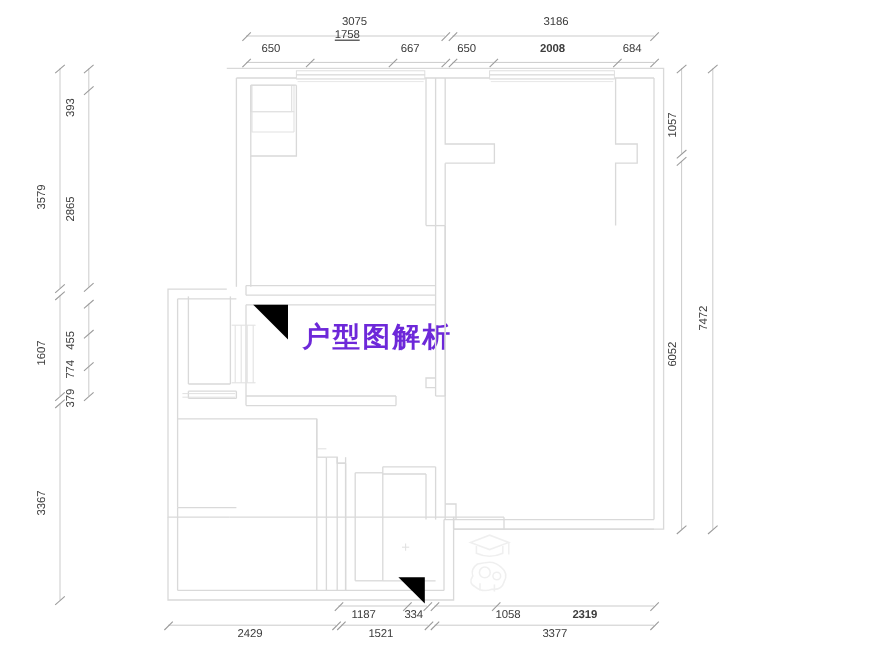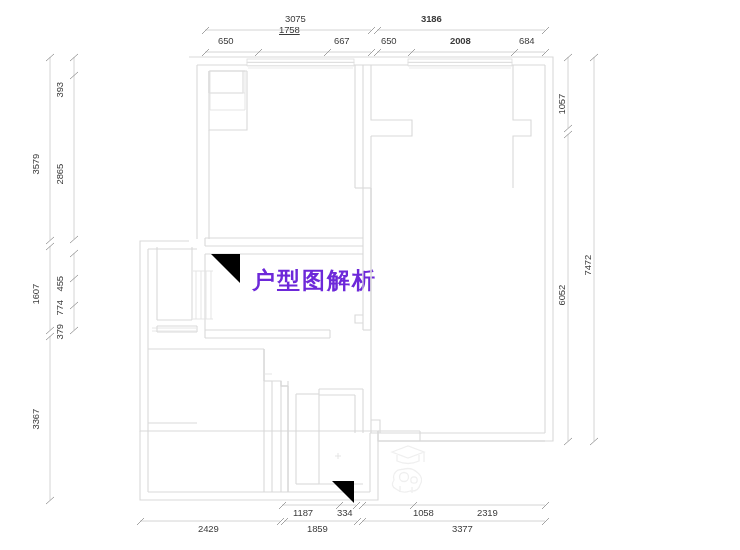--- a/index.html
+++ b/index.html
@@ -283,21 +283,21 @@
       <line class="tick" x1="277" y1="525" x2="284" y2="518"></line>
       <line class="tick" x1="281" y1="525" x2="288" y2="518"></line>
       <line class="tick" x1="354" y1="525" x2="361" y2="518"></line>
       <line class="tick" x1="359" y1="525" x2="366" y2="518"></line>
       <line class="tick" x1="542" y1="525" x2="549" y2="518"></line>
 
     </g>
   </svg>
 
   <div class="dim-label" style="left:285px;top:14px;">3075</div>
-  <div class="dim-label" style="left:421px;top:14px;font-weight:bold;">3186</div>
+  <div class="dim-label" style="left:453px;top:14px;">3186</div>
 
   <div class="dim-label" style="left:218px;top:36px;">650</div>
   <div class="dim-label" style="left:279px;top:25px;text-decoration:underline;">1758</div>
   <div class="dim-label" style="left:334px;top:36px;">667</div>
   <div class="dim-label" style="left:381px;top:36px;">650</div>
   <div class="dim-label" style="left:450px;top:36px;font-weight:bold;">2008</div>
   <div class="dim-label" style="left:519px;top:36px;">684</div>
 
   <div class="dim-label vert" style="left:40px;top:165px;">3579</div>
   <div class="dim-label vert" style="left:40px;top:295px;">1607</div>
@@ -310,19 +310,19 @@
   <div class="dim-label vert" style="left:64px;top:330px;">379</div>
 
   <div class="dim-label vert" style="left:566px;top:105px;">1057</div>
   <div class="dim-label vert" style="left:566px;top:296px;">6052</div>
 
   <div class="dim-label vert" style="left:592px;top:266px;">7472</div>
 
   <div class="dim-label" style="left:293px;top:508px;">1187</div>
   <div class="dim-label" style="left:337px;top:508px;">334</div>
   <div class="dim-label" style="left:413px;top:508px;">1058</div>
-  <div class="dim-label" style="left:477px;top:508px;">2319</div>
+  <div class="dim-label" style="left:477px;top:508px;font-weight:bold;">2319</div>
 
   <div class="dim-label" style="left:198px;top:524px;">2429</div>
-  <div class="dim-label" style="left:307px;top:524px;">1859</div>
+  <div class="dim-label" style="left:307px;top:524px;">1521</div>
   <div class="dim-label" style="left:452px;top:524px;">3377</div>
 
 </div>
 
 </body></html>

